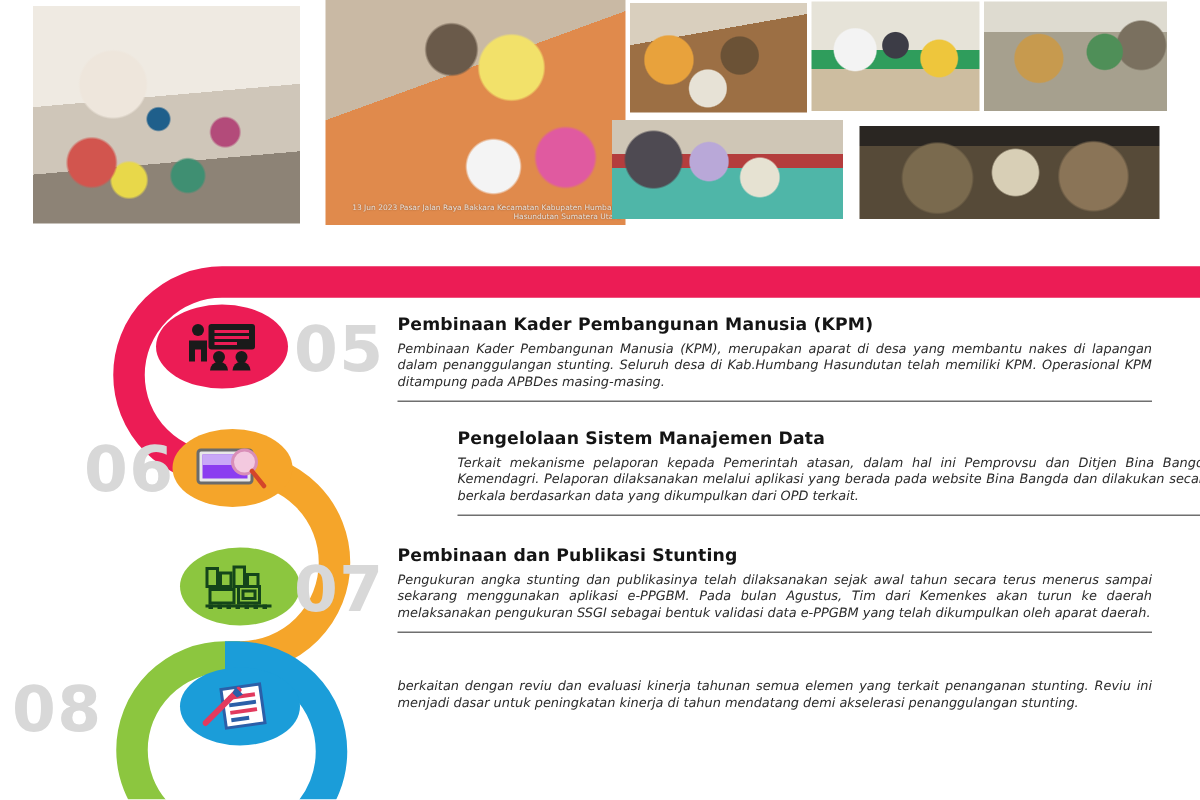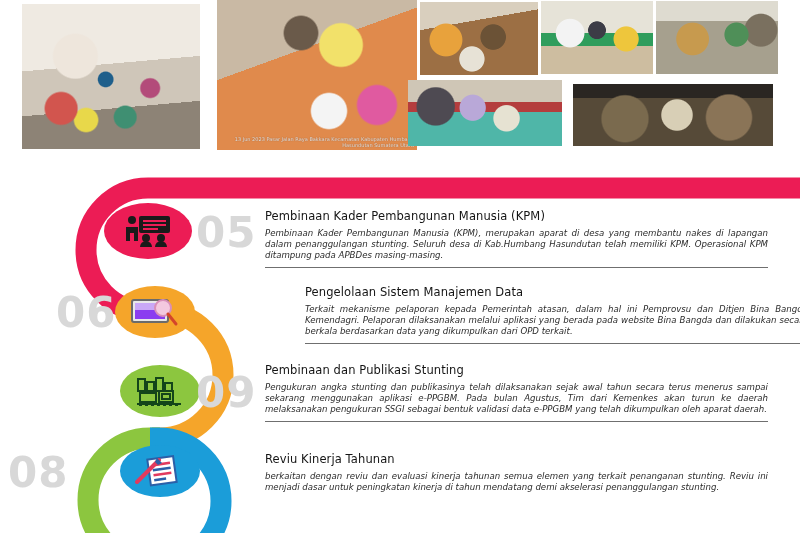--- a/index.html
+++ b/index.html
@@ -91,21 +91,21 @@
   }
 
   .iconcirc{position:absolute;display:flex;align-items:center;justify-content:center;}
 
   
   .content{position:absolute;left:265px;top:168px;width:510px;height:365px;}
   .block{position:relative;}
   .block h3{
     margin:0 0 4px 0;
     font-family:"DejaVu Sans", sans-serif;
-    font-weight:normal;
+    font-weight:bold;
     font-size:11.5px;
     line-height:13.5px;
     color:#141414;
     letter-spacing:.1px;
   }
   .block p{
     margin:0;
     font-family:"DejaVu Sans", sans-serif;
     font-size:8.6px;
     line-height:11.4px;
@@ -227,21 +227,21 @@
           <rect x="18" y="19" width="18" height="2.6" fill="#e23a5e"></rect>
           <rect x="18" y="24" width="12" height="2.6" fill="#2b5fa8"></rect>
         </g>
         <path d="M2 28 L24 6" stroke="#e23a5e" stroke-width="4" stroke-linecap="round"></path>
         <path d="M22 4 l5 5 -4 2 -3 -3 z" fill="#2b5fa8"></path>
       </svg>
     </div>
 
     <div class="bigno" style="left:196px;top:40px;">05</div>
     <div class="bigno" style="left:8px;top:120px;margin-left:48px;">06</div>
-    <div class="bigno" style="left:196px;top:200px;">09</div>
+    <div class="bigno" style="left:196px;top:200px;">07</div>
     <div class="bigno" style="left:8px;top:280px;">08</div>
   </div>
 
   <div class="content">
 
     <div class="block b05">
       <h3>Pembinaan Kader Pembangunan Manusia (KPM)</h3>
       <p>Pembinaan Kader Pembangunan Manusia (KPM), merupakan aparat di desa yang membantu nakes di lapangan dalam penanggulangan stunting. Seluruh desa di Kab.Humbang Hasundutan telah memiliki KPM. Operasional KPM ditampung pada APBDes masing-masing.</p>
       <div class="rule"></div>
     </div>
@@ -252,18 +252,17 @@
       <div class="rule"></div>
     </div>
 
     <div class="block b07">
       <h3>Pembinaan dan Publikasi Stunting</h3>
       <p>Pengukuran angka stunting dan publikasinya telah dilaksanakan sejak awal tahun secara terus menerus sampai sekarang menggunakan aplikasi e-PPGBM. Pada bulan Agustus, Tim dari Kemenkes akan turun ke daerah melaksanakan pengukuran SSGI sebagai bentuk validasi data e-PPGBM yang telah dikumpulkan oleh aparat daerah.</p>
       <div class="rule"></div>
     </div>
 
     <div class="block b08">
-      <h3>Reviu Kinerja Tahunan</h3>
       <p>berkaitan dengan reviu dan evaluasi kinerja tahunan semua elemen yang terkait penanganan stunting. Reviu ini menjadi dasar untuk peningkatan kinerja di tahun mendatang demi akselerasi penanggulangan stunting.</p>
     </div>
   </div>
 
 </div>
 
 </body></html>

